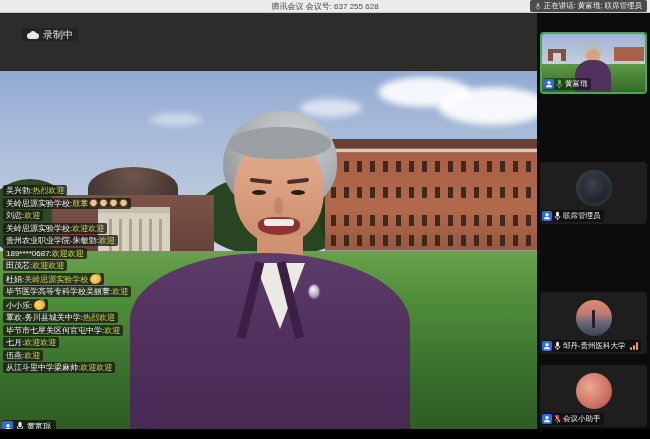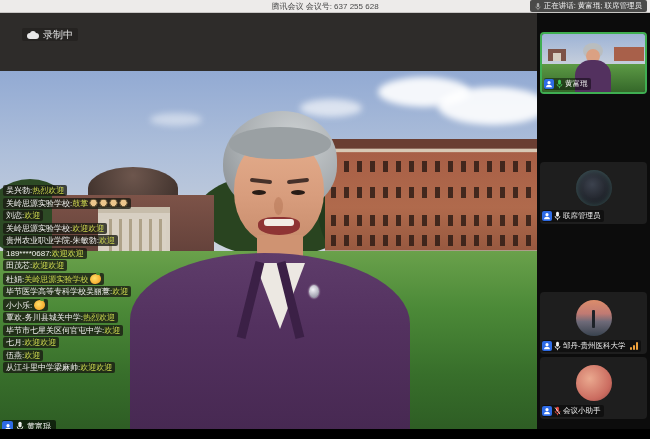--- a/index.html
+++ b/index.html
@@ -348,21 +348,21 @@
         </svg>
         <span>邹丹-贵州医科大学</span>
         <i class="signal-ic">
             <i style="height:3px;"></i>
             <i style="height:5px;"></i>
             <i style="height:8px;"></i>
           </i>
       </div>
     </div>
 
-    <div class="tile" style="top:344px;padding-left:12px;">
+    <div class="tile" style="top:352px;padding-left:12px;">
       <div class="avatar av-circle" style="background:radial-gradient(circle at 38% 38%,#eaa98f,#cb6c60 65%,#8e4742 100%);"></div>
       <div class="tile-label">
         <i class="member-ic">
             <svg viewBox="0 0 10 10">
               <circle cx="5" cy="3.4" r="2" fill="#fff"></circle>
               <path d="M1.3 9 a3.7 3.2 0 0 1 7.4 0 z" fill="#fff"></path>
             </svg>
           </i>
         <svg class="mic" viewBox="0 0 10 13">
           <rect x="3" y="0.5" width="4" height="7" rx="2" fill="#e5493f"></rect>

